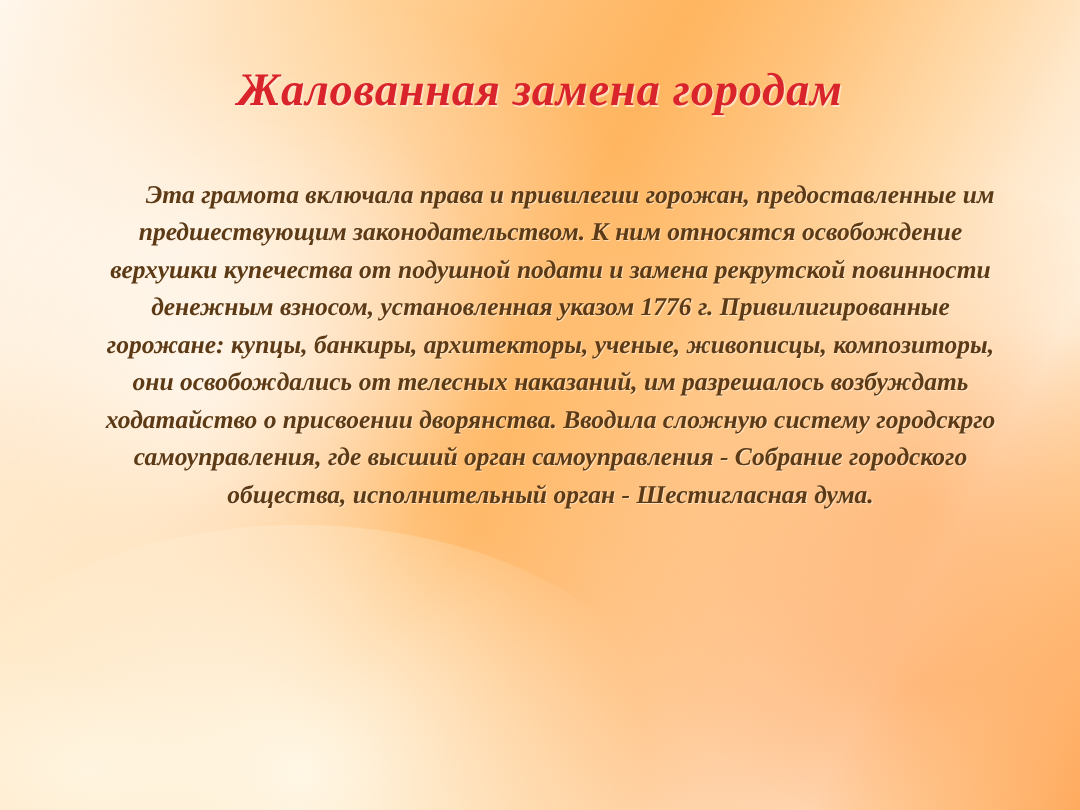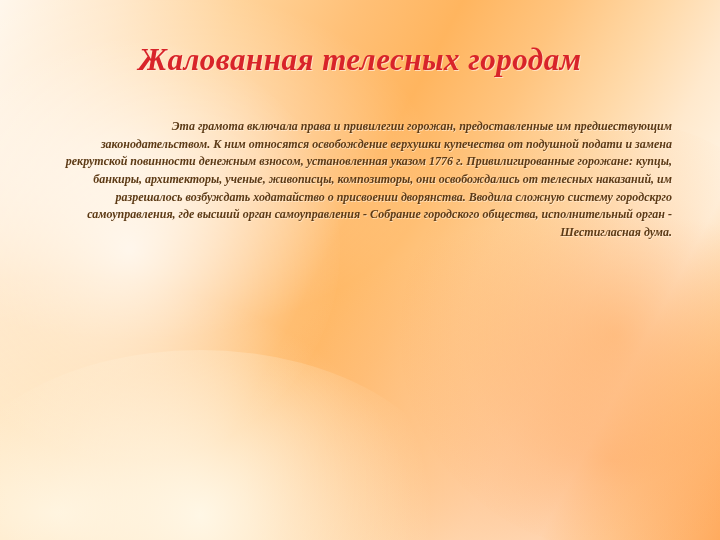--- a/index.html
+++ b/index.html
@@ -82,33 +82,33 @@
     z-index: 3;
   }
   .body-text {
     position: absolute;
     left: 62px;
     right: 48px;
     top: 118px;
     font-family: "Liberation Serif", serif;
     font-style: italic;
     font-weight: bold;
-    font-size: 12px;
+    font-size: 17px;
     line-height: 1.47;
     color: #5c3a16;
-    text-align: right;
+    text-align: center;
     text-shadow: 0.7px 0.7px 0 rgba(255,240,220,0.65);
     text-indent: 26px;
     z-index: 3;
   }
 </style>
 </head>
 <body>
 
 <div class="slide">
   <div class="glow-left"></div>
   <div class="glow-bottom"></div>
   <div class="glow-right"></div>
 
-  <div class="title">Жалованная телесных городам</div>
+  <div class="title">Жалованная замена городам</div>
 
   <div class="body-text">Эта грамота включала права и привилегии горожан, предоставленные им предшествующим законодательством. К ним относятся освобождение верхушки купечества от подушной подати и замена рекрутской повинности денежным взносом, установленная указом 1776 г. Привилигированные горожане: купцы, банкиры, архитекторы, ученые, живописцы, композиторы, они освобождались от телесных наказаний, им разрешалось возбуждать ходатайство о присвоении дворянства. Вводила сложную систему городскрго самоуправления, где высший орган самоуправления - Собрание городского общества, исполнительный орган - Шестигласная дума.</div>
 </div>
 
 </body></html>

